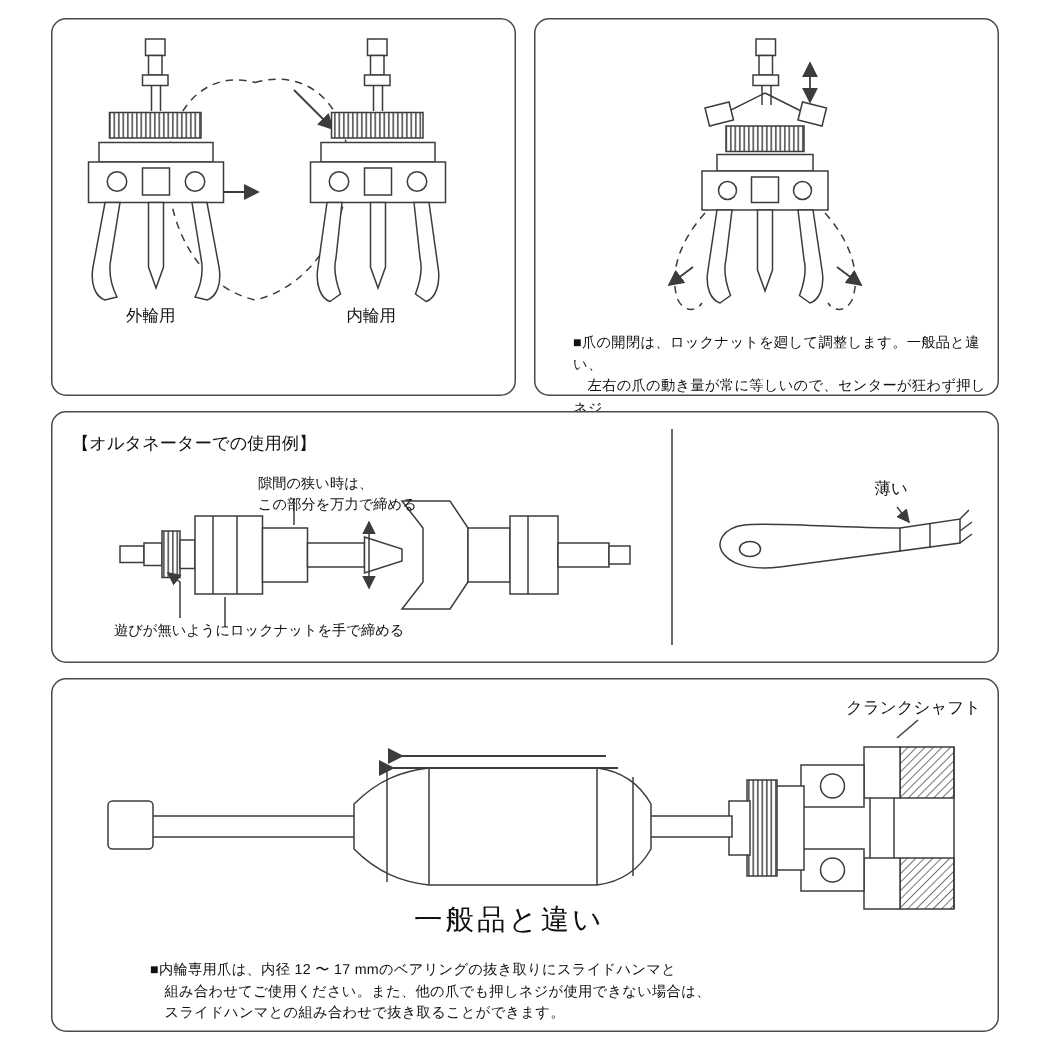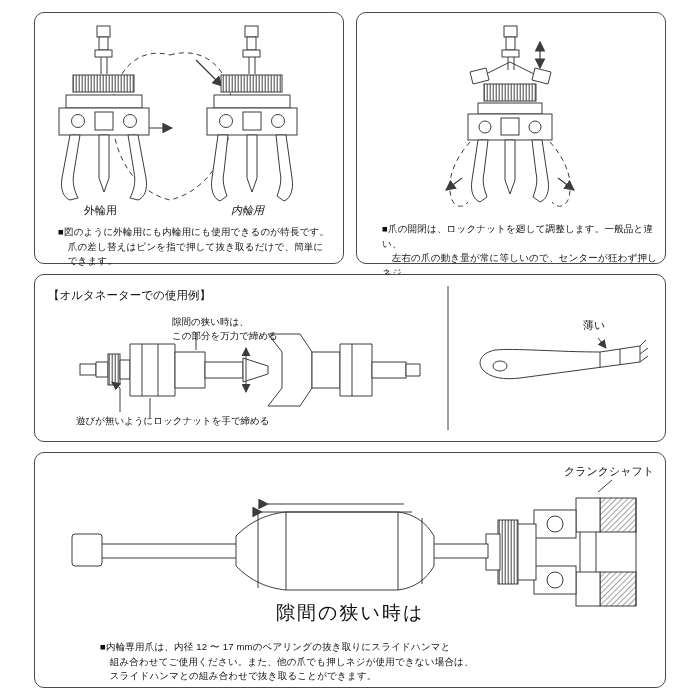--- a/index.html
+++ b/index.html
@@ -137,24 +137,21 @@
       <circle class="ln" cx="278" cy="121" r="6.5"></circle>
       <rect class="fillw" x="243" y="112" width="18" height="18"></rect>
 
       <path class="fillw" d="M218,135 L212,178 C210,190 214,199 220,201 L227,196 C224,188 222,180 224,172 L228,135 Z"></path>
       <path class="fillw" d="M286,135 L292,178 C294,190 290,199 284,201 L277,196 C280,188 282,180 280,172 L276,135 Z"></path>
       <path class="fillw" d="M247,135 L247,178 L252,192 L257,178 L257,135 Z"></path>
     </g>
   </svg>
 
   <div class="lbl" style="left:84px;top:203px;">外輪用</div>
-  <div class="lbl" style="left:231px;top:203px;font-style:italic;">内輪用</div>
-  <div class="cap" style="left:58px;top:225px;width:280px;">■図のように外輪用にも内輪用にも使用できるのが特長です。
-　爪の差し替えはピンを指で押して抜き取るだけで、簡単に
-　できます。</div>
+  <div class="lbl" style="left:231px;top:203px;">内輪用</div>
 
   <div class="panel" id="panel-b"></div>
 
   <svg width="700" height="700" style="pointer-events:none">
     <g>
 
       <rect class="fillw" x="504" y="26" width="13" height="11"></rect>
       <rect class="fillw" x="506" y="37" width="9" height="13"></rect>
       <rect class="fillw" x="502" y="50" width="17" height="7"></rect>
       <path class="ln" d="M508,57 L508,70 M514,57 L514,70"></path>
@@ -267,18 +264,18 @@
     <path class="fillw" d="M236,536 C252,520 268,514 286,512 L398,512 C414,514 426,522 434,536 L434,566 C426,580 414,588 398,590 L286,590 C268,588 252,582 236,566 Z"></path>
     <path class="ln" d="M258,514 L258,588 M286,512 L286,590 M398,512 L398,590 M422,518 L422,584"></path>
 
     <path class="ln2" d="M412,512 L262,512" marker-end="url(#arrT)" stroke-width="1.4"></path>
     <path class="ln2" d="M404,504 L268,504" marker-end="url(#arrT)" stroke-width="1.4"></path>
 
     <path class="ln" d="M598,492 L612,480"></path>
   </svg>
 
   <div class="lbl" style="left:564px;top:464px;">クランクシャフト</div>
-  <div class="big" style="left:276px;top:600px;">隙間の狭い時は</div>
+  <div class="big" style="left:276px;top:600px;">一般品と違い</div>
   <div class="cap" style="left:70px;top:640px;width:580px;margin-left:30px;">■内輪専用爪は、内径 12 〜 17 mmのベアリングの抜き取りにスライドハンマと
 　組み合わせてご使用ください。また、他の爪でも押しネジが使用できない場合は、
 　スライドハンマとの組み合わせで抜き取ることができます。</div>
 
 </div>
 
 </body></html>

